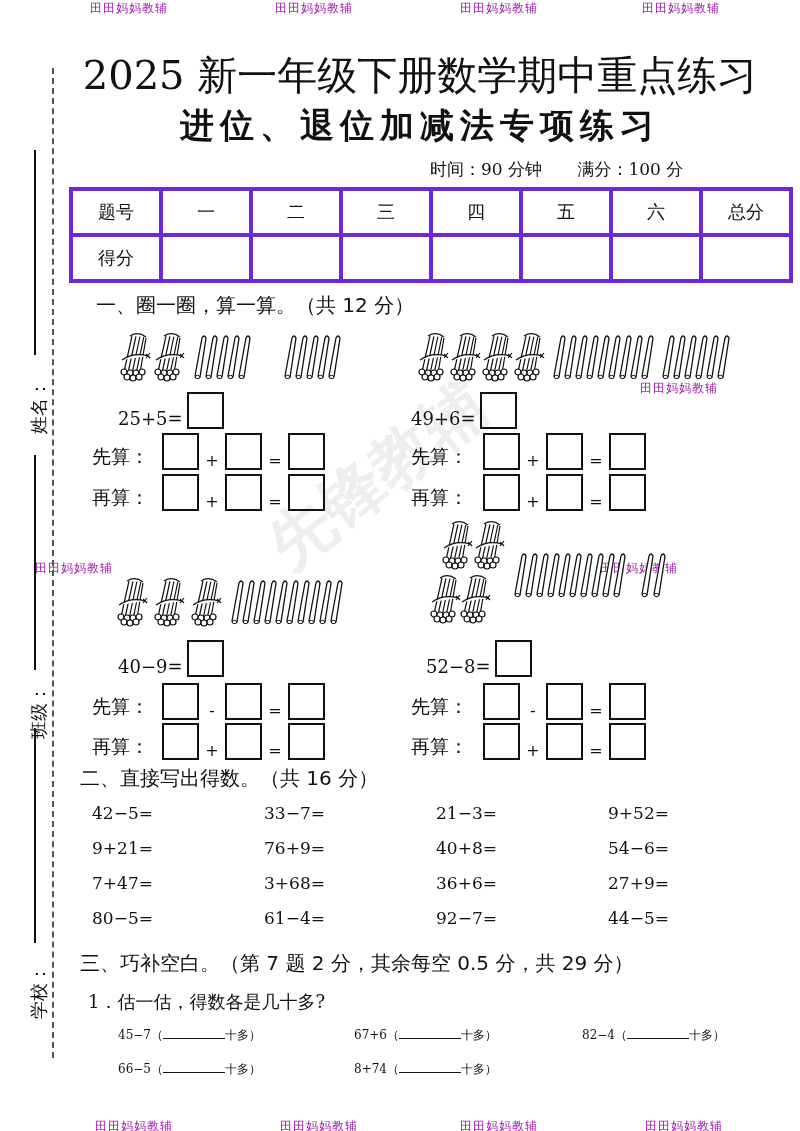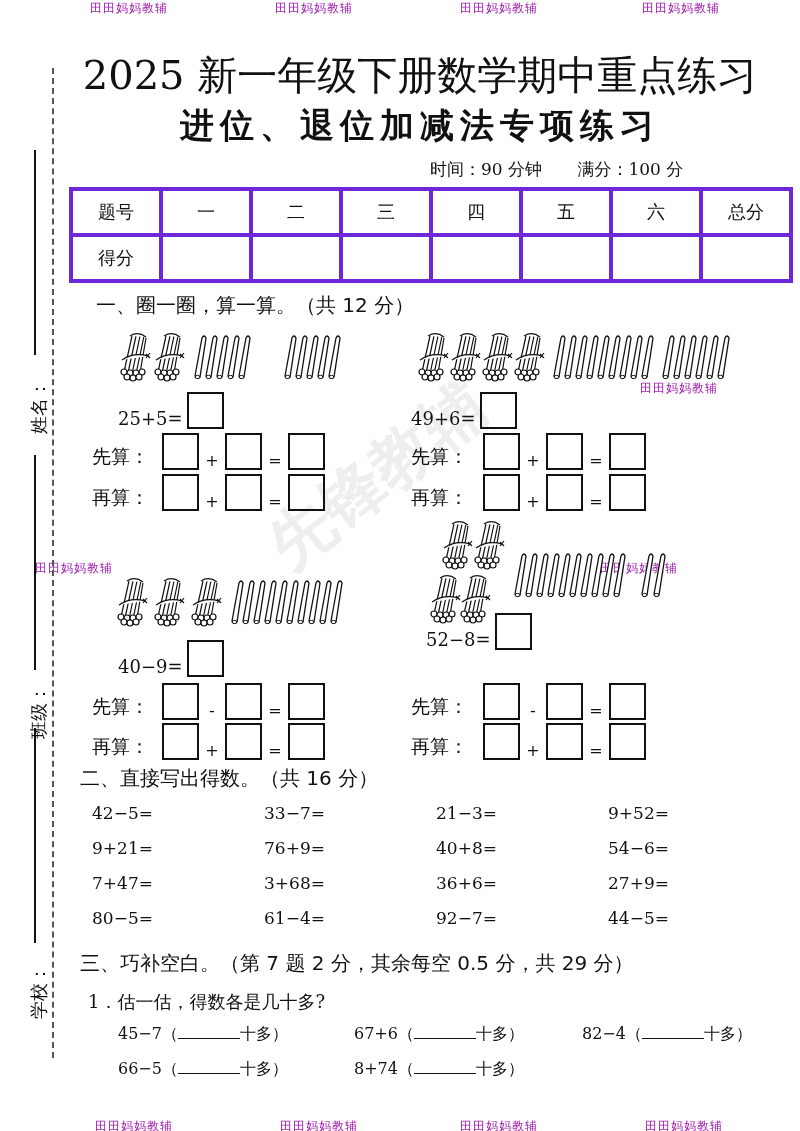--- a/index.html
+++ b/index.html
@@ -17,21 +17,21 @@
   .eq { font-size: 18px; }
   .box { display: inline-block; width: 33px; height: 33px; border: 2px solid #111; vertical-align: middle; }
   .row { position: absolute; display: flex; align-items: flex-end; font-size: 19px; }
   .row .lbl { width: 80px; }
   .row .op { width: 26px; text-align: center; font-family: "DejaVu Sans", sans-serif; font-size: 16px; }
   .sticks { position: absolute; }
   .side { position: absolute; left: 52px; top: 68px; height: 990px; border-left: 2px dashed #555; }
   .sideline { position: absolute; left: 34px; width: 2px; background: #111; }
   .sidelabel { position: absolute; left: 12px; transform: rotate(-90deg); transform-origin: center; font-size: 18px; white-space: nowrap; }
   .grid2 { position: absolute; left: 92px; top: 803px; display: grid; grid-template-columns: 172px 172px 172px 150px; row-gap: 15px; font-size: 17px; }
-  .est { position: absolute; left: 118px; top: 1022px; display: grid; grid-template-columns: 236px 228px 200px; row-gap: 12px; font-size: 16px; }
+  .est { position: absolute; left: 118px; top: 1022px; display: grid; grid-template-columns: 236px 228px 200px; row-gap: 12px; font-size: 12px; }
   .blank { display: inline-block; width: 62px; border-bottom: 1.5px solid #111; height: 16px; vertical-align: baseline; }
 </style>
 </head>
 <body>
 
 <div class="watermark" style="left:90px;top:0px;">田田妈妈教辅</div>
 <div class="watermark" style="left:275px;top:0px;">田田妈妈教辅</div>
 <div class="watermark" style="left:460px;top:0px;">田田妈妈教辅</div>
 <div class="watermark" style="left:642px;top:0px;">田田妈妈教辅</div>
 <div class="watermark" style="left:640px;top:380px;">田田妈妈教辅</div>
@@ -233,21 +233,21 @@
     <use href="#stick" x="118" y="34"></use>
     <use href="#stick" x="129" y="34"></use>
     <use href="#stick" x="140" y="34"></use>
     <use href="#stick" x="151" y="34"></use>
     <use href="#stick" x="162" y="34"></use>
     <use href="#stick" x="173" y="34"></use>
     <use href="#stick" x="184" y="34"></use>
   <use href="#stick" x="212" y="34"></use>
     <use href="#stick" x="224" y="34"></use>
 </svg>
-<div class="row" style="left:426px;top:613px;">
+<div class="row" style="left:426px;top:640px;">
   <span class="eq">52−8=</span>
   <span class="box" style="margin-left:4px;"></span>
 </div>
 <div class="row" style="left:411px;top:683px;">
   <span class="lbl" style="width:72px;">先算：</span>
   <span class="box"></span>
   <span class="op">-</span>
   <span class="box"></span>
   <span class="op">=</span>
   <span class="box"></span>

